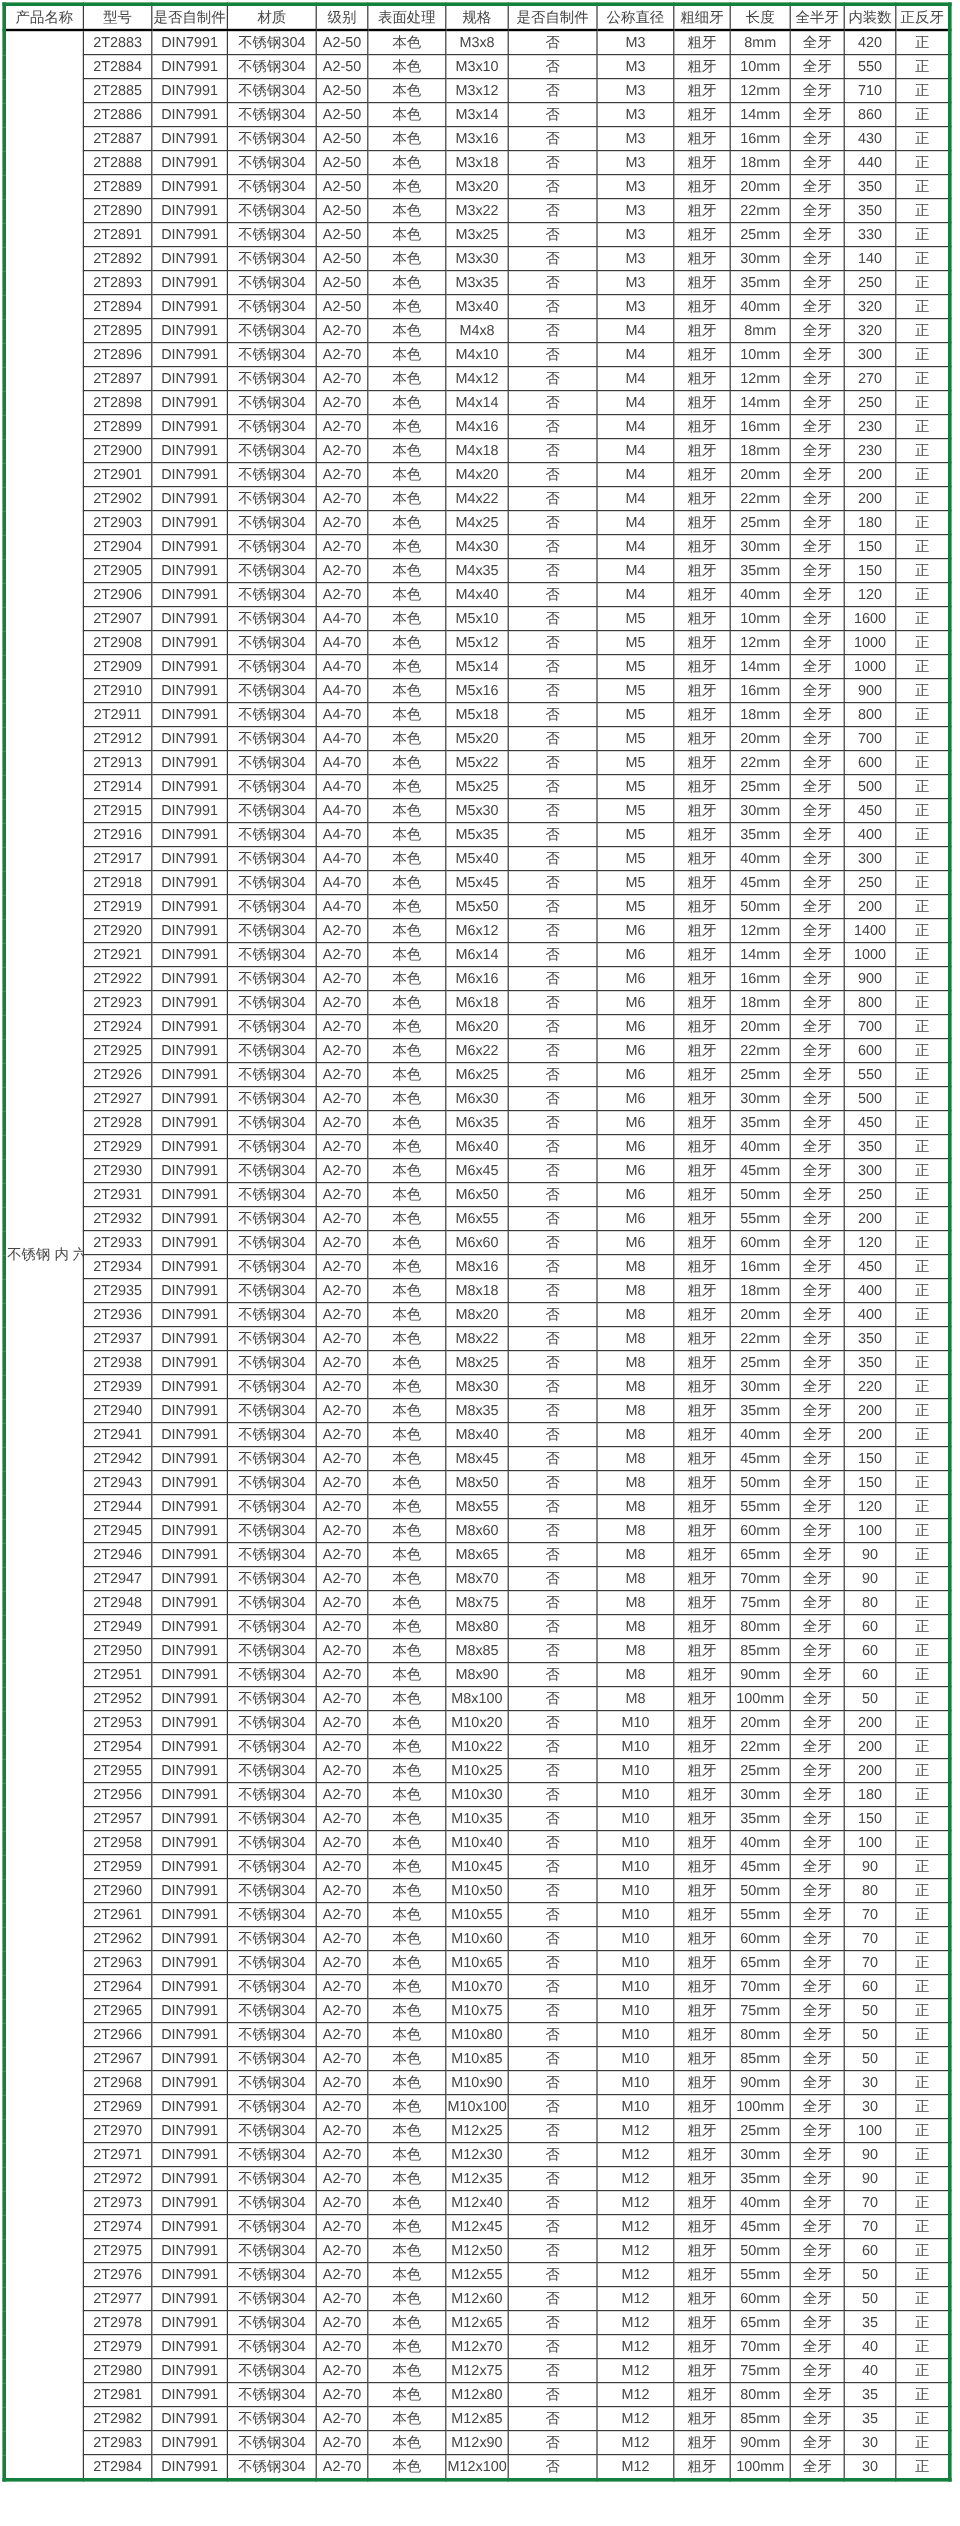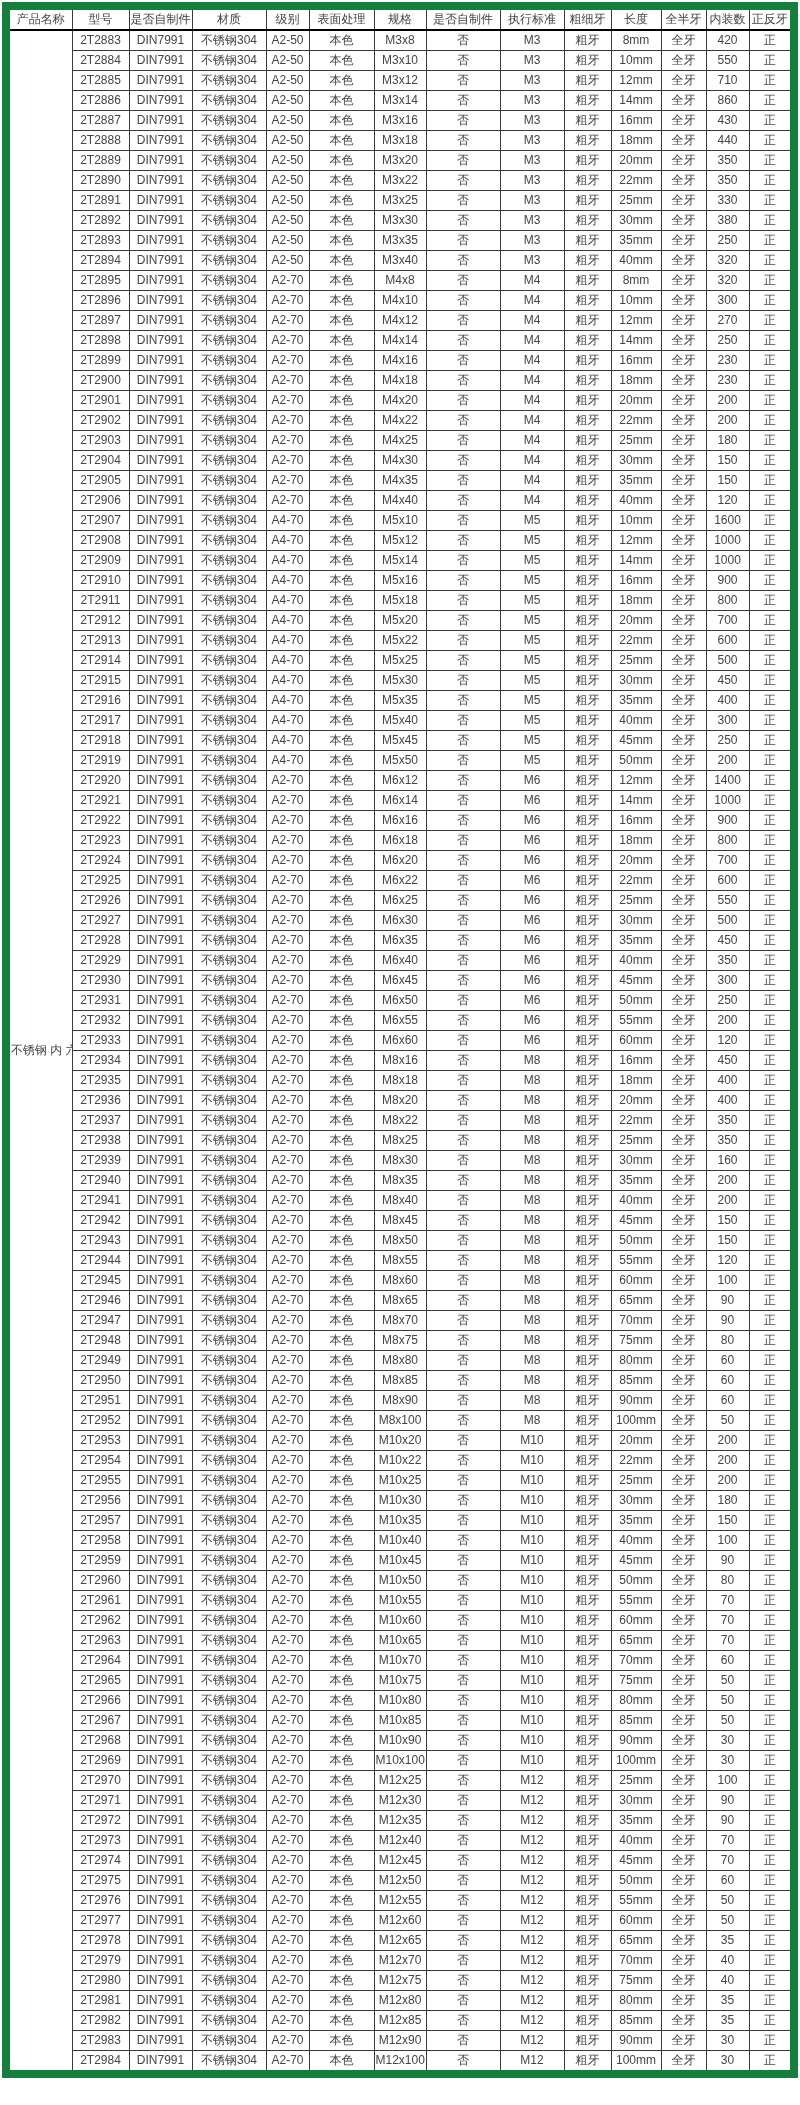--- a/index.html
+++ b/index.html
@@ -7,21 +7,21 @@
   body {
     width: 800px; height: 2105px;
     font-family: "Liberation Sans", "DejaVu Sans", sans-serif;
     color: #444444;
   }
   table.spec {
     border-collapse: collapse;
     table-layout: fixed;
     width: 788px;
     margin: 2px 0 0 2px;
-    border: 8px solid #15803d;
+    border: 3px solid #15803d;
   }
   table.spec th, table.spec td {
     border: 1px solid #3a3a3a;
     font-size: 12px;
     font-weight: normal;
     text-align: center;
     vertical-align: middle;
     padding: 0 1px;
     height: 19px;
     line-height: 19px;
@@ -63,21 +63,21 @@
   <thead>
     <tr>
       <th>产品名称</th>
       <th>型号</th>
       <th>是否自制件</th>
       <th>材质</th>
       <th>级别</th>
       <th>表面处理</th>
       <th>规格</th>
       <th>是否自制件</th>
-      <th>执行标准</th>
+      <th>公称直径</th>
       <th>粗细牙</th>
       <th>长度</th>
       <th>全半牙</th>
       <th>内装数</th>
       <th>正反牙</th>
     </tr>
   </thead>
   <tbody>
       <tr>
         <td rowspan="102" class="product-cell">不锈钢 内
@@ -221,21 +221,21 @@
         <td>DIN7991</td>
         <td>不锈钢304</td>
         <td>A2-50</td>
         <td>本色</td>
         <td>M3x30</td>
         <td>否</td>
         <td>M3</td>
         <td>粗牙</td>
         <td>30mm</td>
         <td>全牙</td>
-        <td>380</td>
+        <td>140</td>
         <td>正</td>
       </tr>
       <tr>
         <td>2T2893</td>
         <td>DIN7991</td>
         <td>不锈钢304</td>
         <td>A2-50</td>
         <td>本色</td>
         <td>M3x35</td>
         <td>否</td>
@@ -926,21 +926,21 @@
         <td>DIN7991</td>
         <td>不锈钢304</td>
         <td>A2-70</td>
         <td>本色</td>
         <td>M8x30</td>
         <td>否</td>
         <td>M8</td>
         <td>粗牙</td>
         <td>30mm</td>
         <td>全牙</td>
-        <td>160</td>
+        <td>220</td>
         <td>正</td>
       </tr>
       <tr>
         <td>2T2940</td>
         <td>DIN7991</td>
         <td>不锈钢304</td>
         <td>A2-70</td>
         <td>本色</td>
         <td>M8x35</td>
         <td>否</td>

